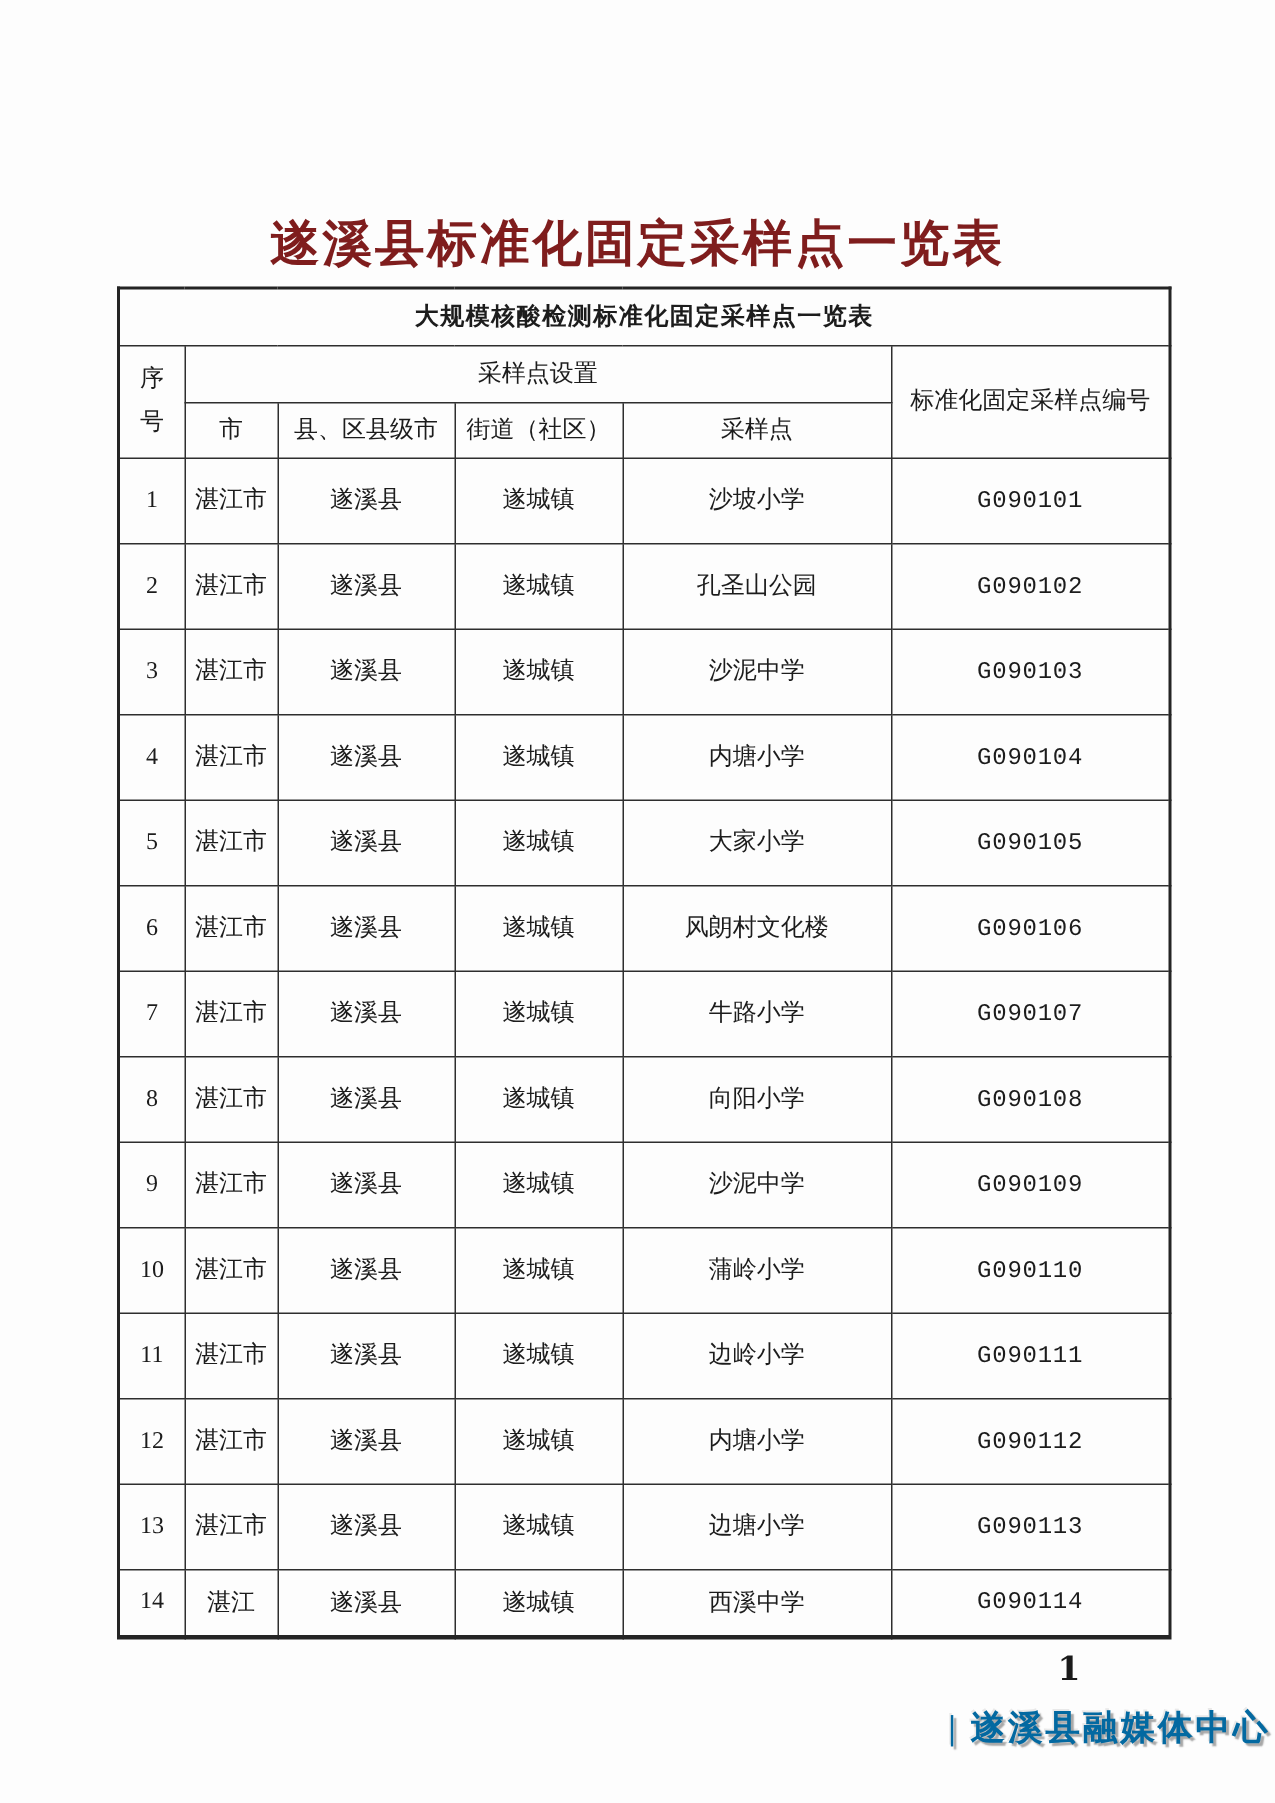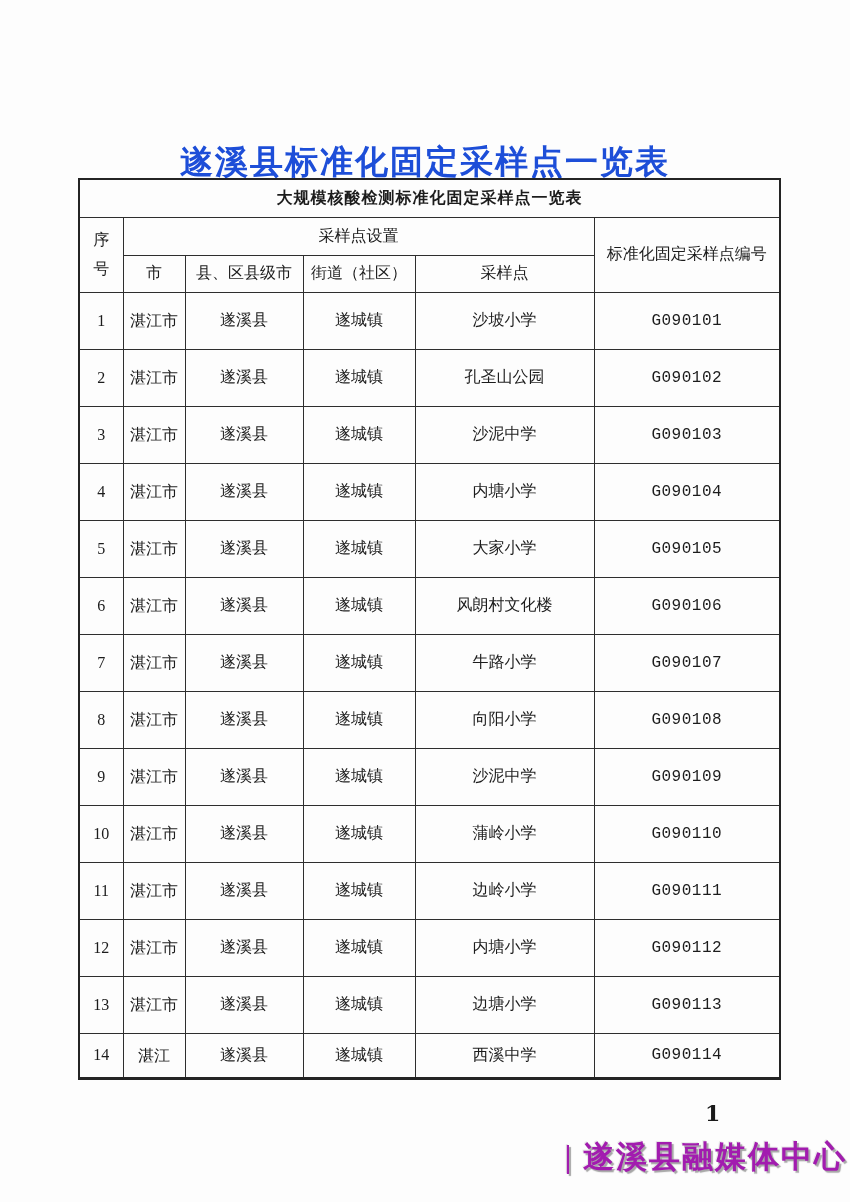--- a/index.html
+++ b/index.html
@@ -18,26 +18,26 @@
   }
   .doc-title {
     position: absolute;
     top: 140px;
     left: 0;
     width: 100%;
     text-align: center;
     font-size: 33px;
     font-weight: bold;
     letter-spacing: 2px;
-    color: #1d4ed8;
+    color: #7f1d1d;
   }
   table.doc-table {
     position: absolute;
     left: 78px;
-    top: 178px;
+    top: 191px;
     width: 701px;
     border-collapse: collapse;
     table-layout: fixed;
     border: 2px solid #242424;
     border-bottom-width: 3px;
     background: #fdfdfd;
     padding-left: 40px;
   }
   table.doc-table td {
     border: 1px solid #2e2e2e;
@@ -76,24 +76,24 @@
     top: 1100px;
     font-size: 22px;
     font-weight: bold;
     font-family: "DejaVu Serif", serif;
     color: #1a1a1a;
   }
   .watermark {
     position: absolute;
     right: 3px;
     top: 1136px;
-    font-size: 31px;
+    font-size: 23px;
     font-weight: bold;
     letter-spacing: 2px;
-    color: #a21caf;
+    color: #0369a1;
     text-shadow: 2px 2px 1px #a6a6a6, -1px -1px 0 #e9e9e9;
     white-space: nowrap;
     text-align: right;
   }
 </style>
 </head>
 <body>
 
 <div class="page">
 

